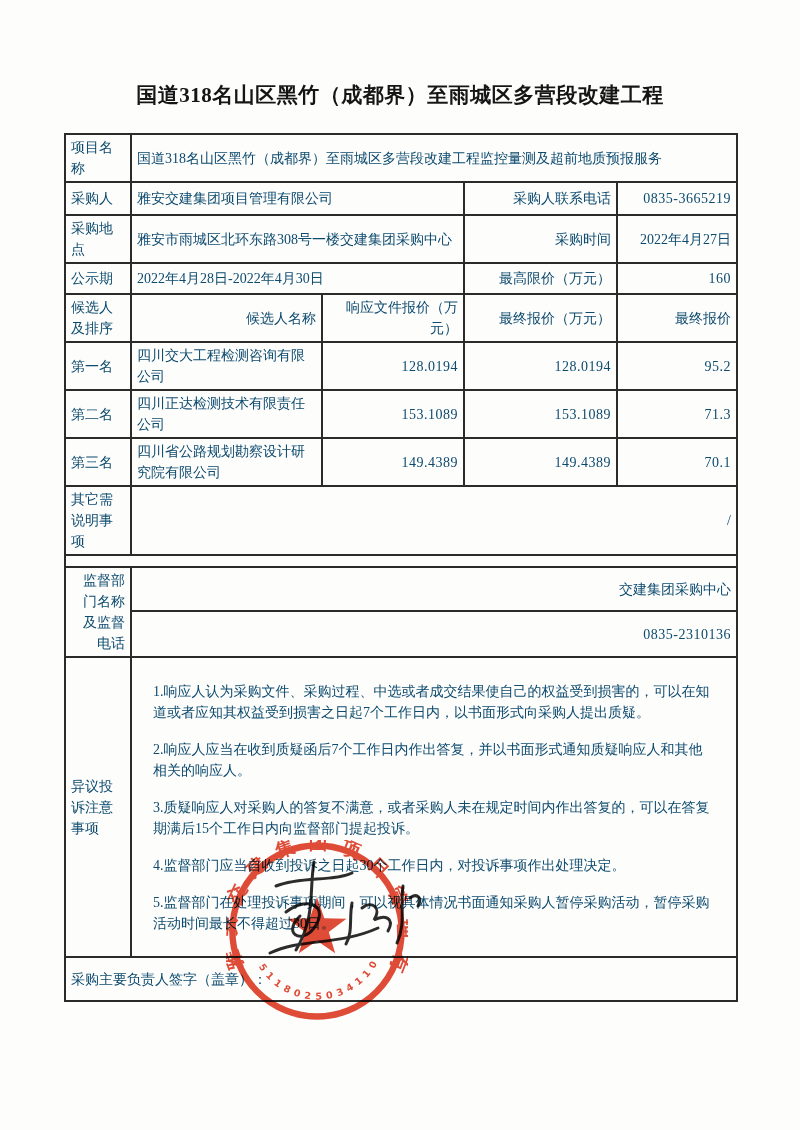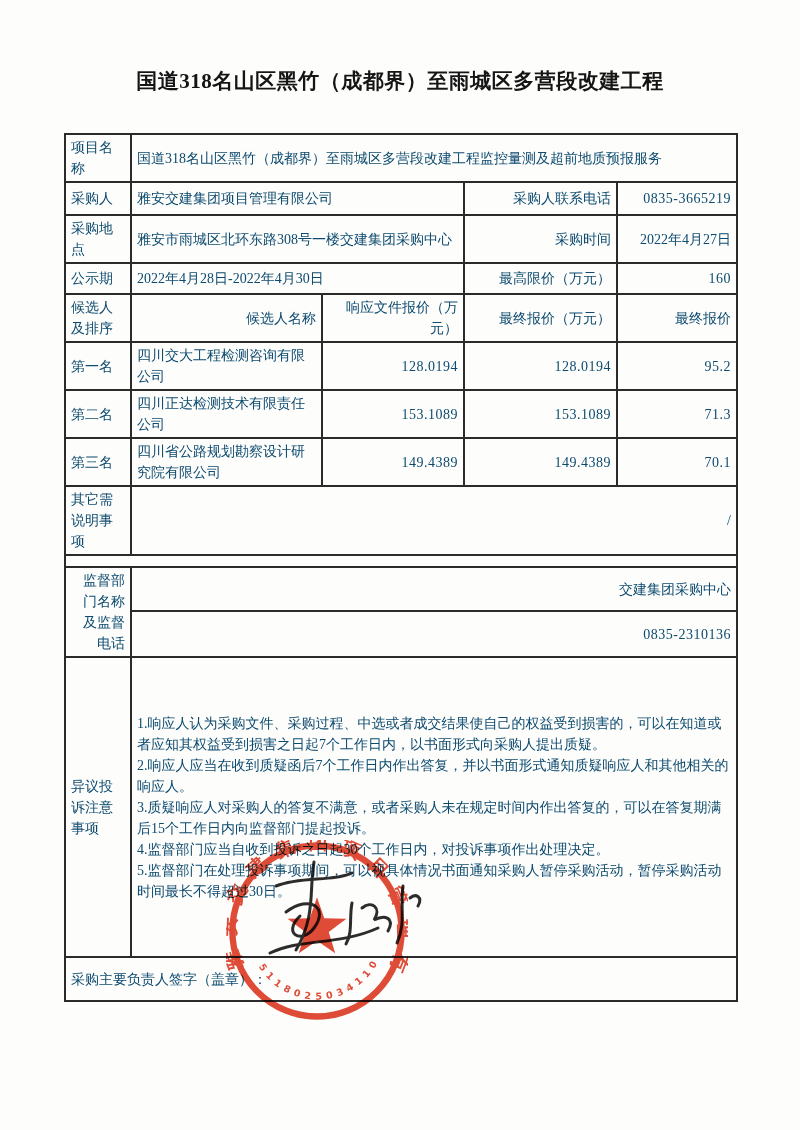--- a/index.html
+++ b/index.html
@@ -5,42 +5,42 @@
   html,body{margin:0;padding:0;background:#ffffff;}
   .page{
     position:relative;
     width:800px;height:1130px;
     background:#fdfdfc;
     font-family:"Liberation Serif","DejaVu Serif",serif;
     color:#1d1d1d;
     overflow:hidden;
   }
   .title{
-    position:absolute;top:68px;left:0;width:100%;
+    position:absolute;top:82px;left:0;width:100%;
     text-align:center;font-weight:bold;font-size:21px;line-height:27px;
     letter-spacing:0.5px;color:#151515;
   }
   table.doc{
     position:absolute;top:133px;left:64px;
     width:672px;border-collapse:collapse;table-layout:fixed;
     font-size:14px;color:#0c4a6e;
   }
   table.doc td{
     border:2px solid #2b2b2b;
     padding:2px 5px;
     vertical-align:middle;
     line-height:21px;
     word-break:break-all;
     overflow:hidden;
   }
   .c{text-align:right;}
   .num{letter-spacing:0.5px;}
   .gap-row td{padding:0;height:6px;}
   .obj-cell{padding:6px 8px;}
-  .obj-item{margin:0;}
+  .obj-item{margin:16px;}
   .sig-cell{padding-left:7px;}
   
   .seal{
     position:absolute;left:226px;top:840px;width:182px;height:182px;
     mix-blend-mode:multiply;opacity:0.9;pointer-events:none;
   }
   .handwriting{
     position:absolute;left:256px;top:856px;width:180px;height:120px;
     mix-blend-mode:multiply;opacity:0.92;pointer-events:none;
   }

